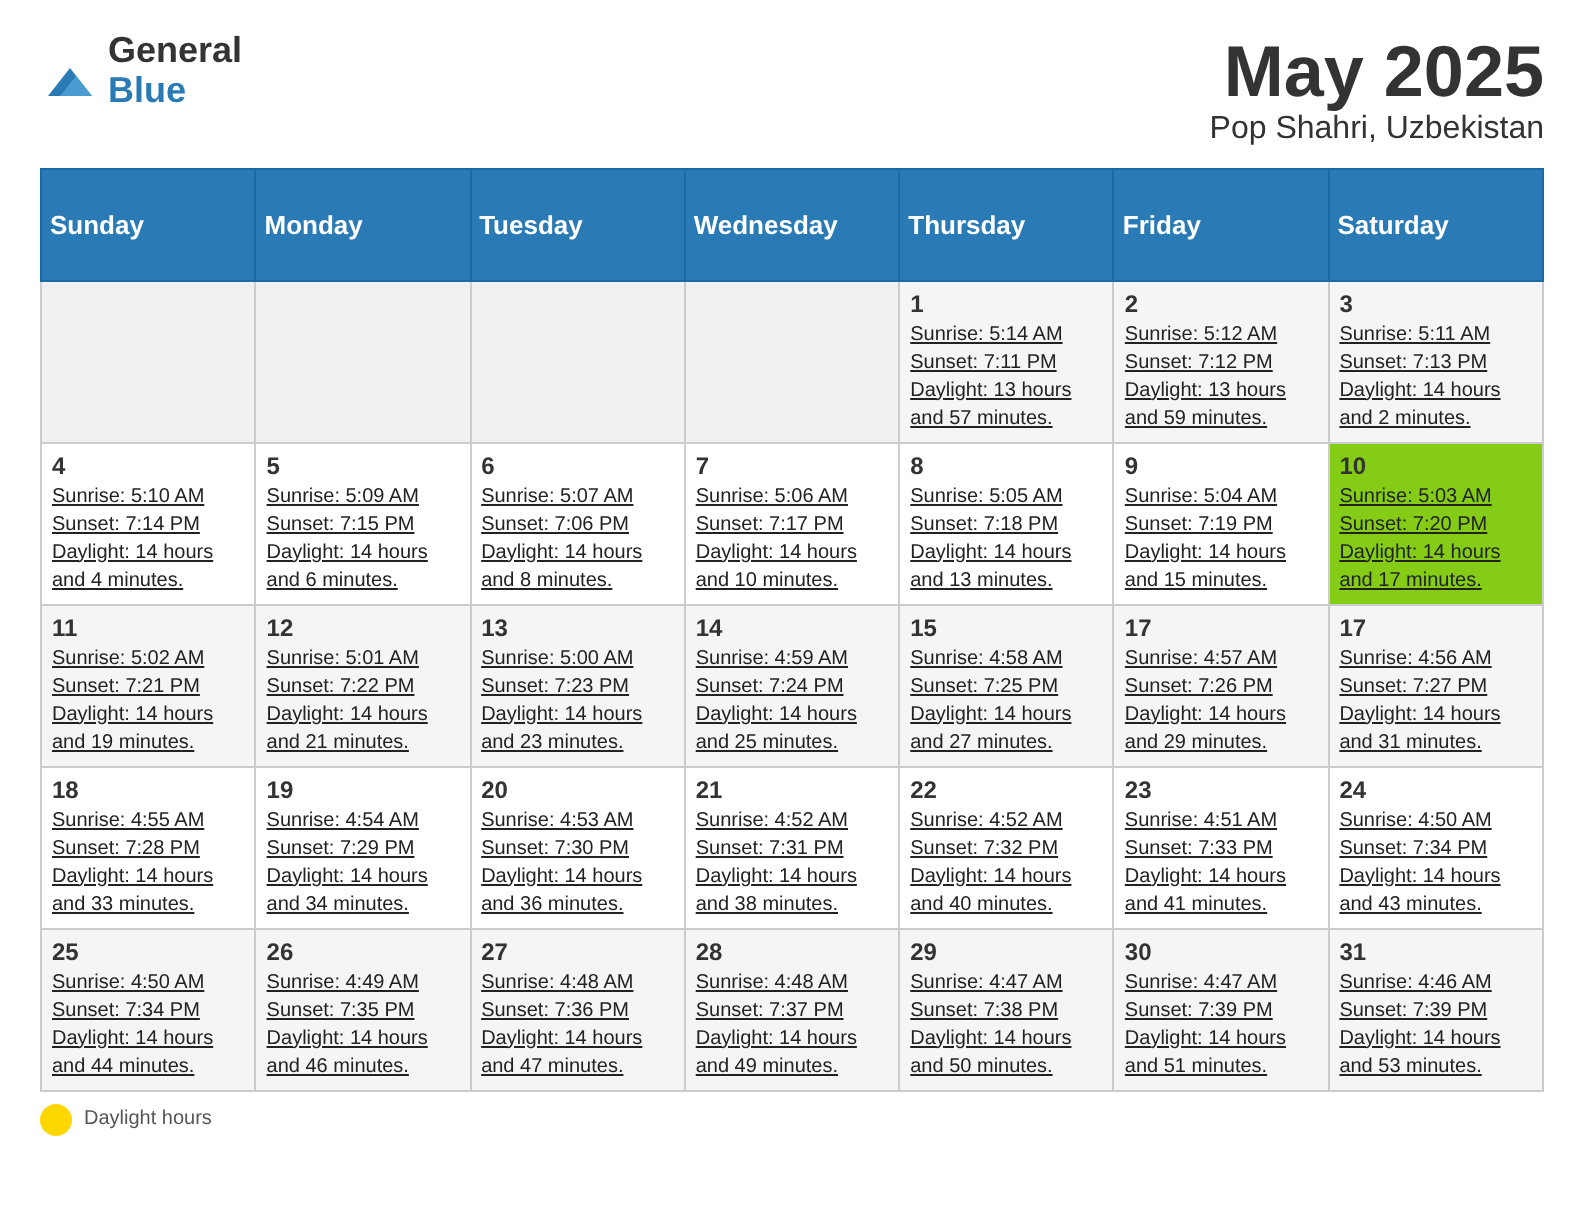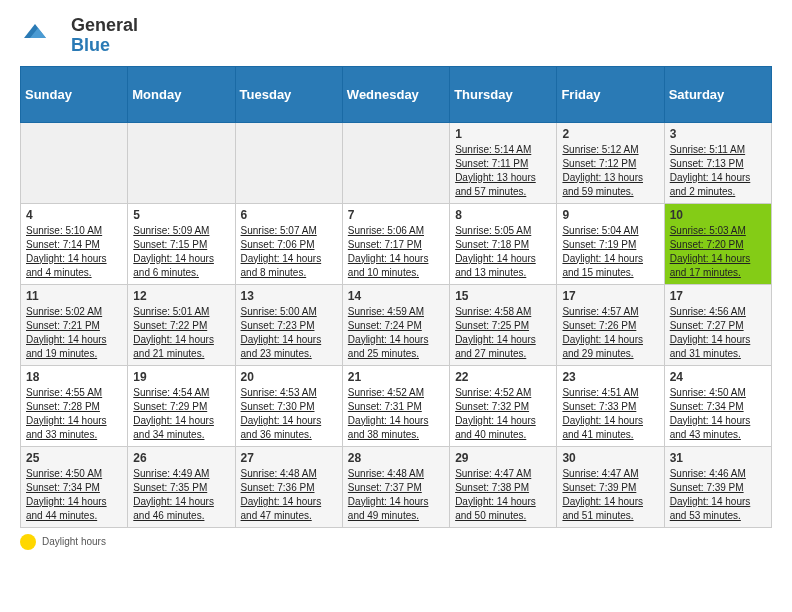--- a/index.html
+++ b/index.html
@@ -15,22 +15,22 @@
       padding: 16px 20px 10px 20px;
     }
     .header {
       display: flex;
       justify-content: space-between;
       align-items: flex-start;
       margin-bottom: 10px;
     }
     .logo {
       display: flex;
-      align-items: flex-start;
-      gap: 21px;
+      align-items: flex-end;
+      gap: 4px;
     }
     .logo-text {
       display: flex;
       flex-direction: column;
       line-height: 1.1;
     }
     .logo-icon {
       width: 30px;
       height: 30px;
     }
@@ -120,20 +120,24 @@
     <div class="logo">
       <svg class="logo-icon" viewBox="0 0 30 30" xmlns="http://www.w3.org/2000/svg">
         <polygon points="4,22 15,8 26,22" fill="#2a7ab5"></polygon>
         <polygon points="10,22 18,12 26,22" fill="#5aaae0" opacity="0.7"></polygon>
       </svg>
       <div class="logo-text">
         <span style="font-size:18px;font-weight:bold;color:#333;line-height:1.1;">General</span>
         <span style="font-size:18px;font-weight:bold;color:#2a7ab5;line-height:1.1;">Blue</span>
       </div>
     </div>
+    <div class="title-block">
+      <div class="title-month">May 2025</div>
+      <div class="title-location">Pop Shahri, Uzbekistan</div>
+    </div>
   </div>
 
   <table class="calendar">
     <thead>
       <tr>
       <th>Sunday</th>
           <th>Monday</th>
           <th>Tuesday</th>
           <th>Wednesday</th>
           <th>Thursday</th>

